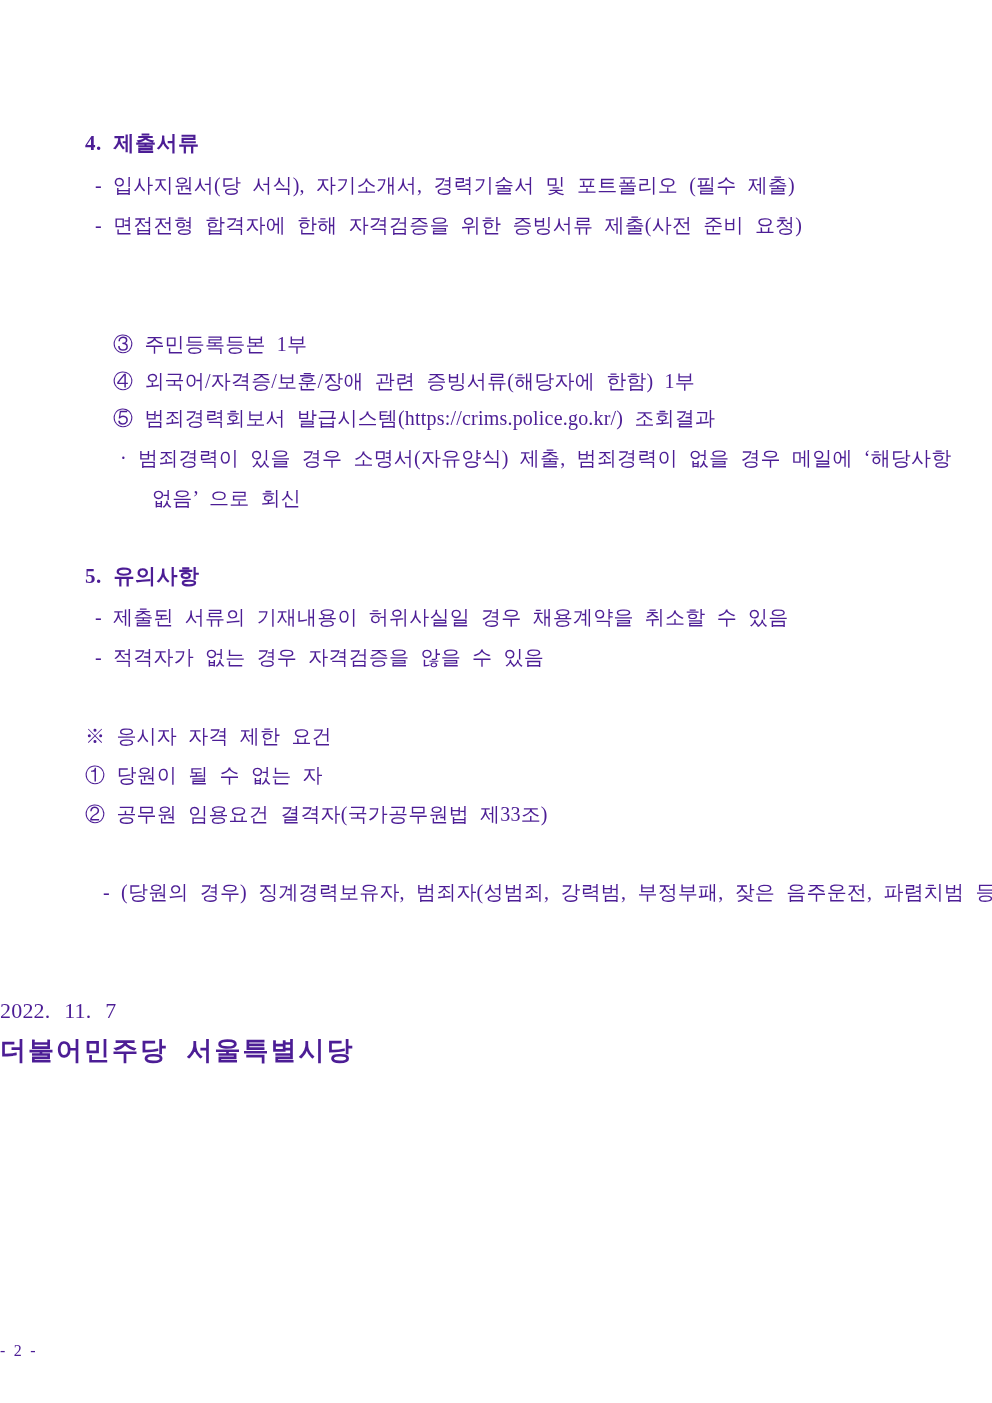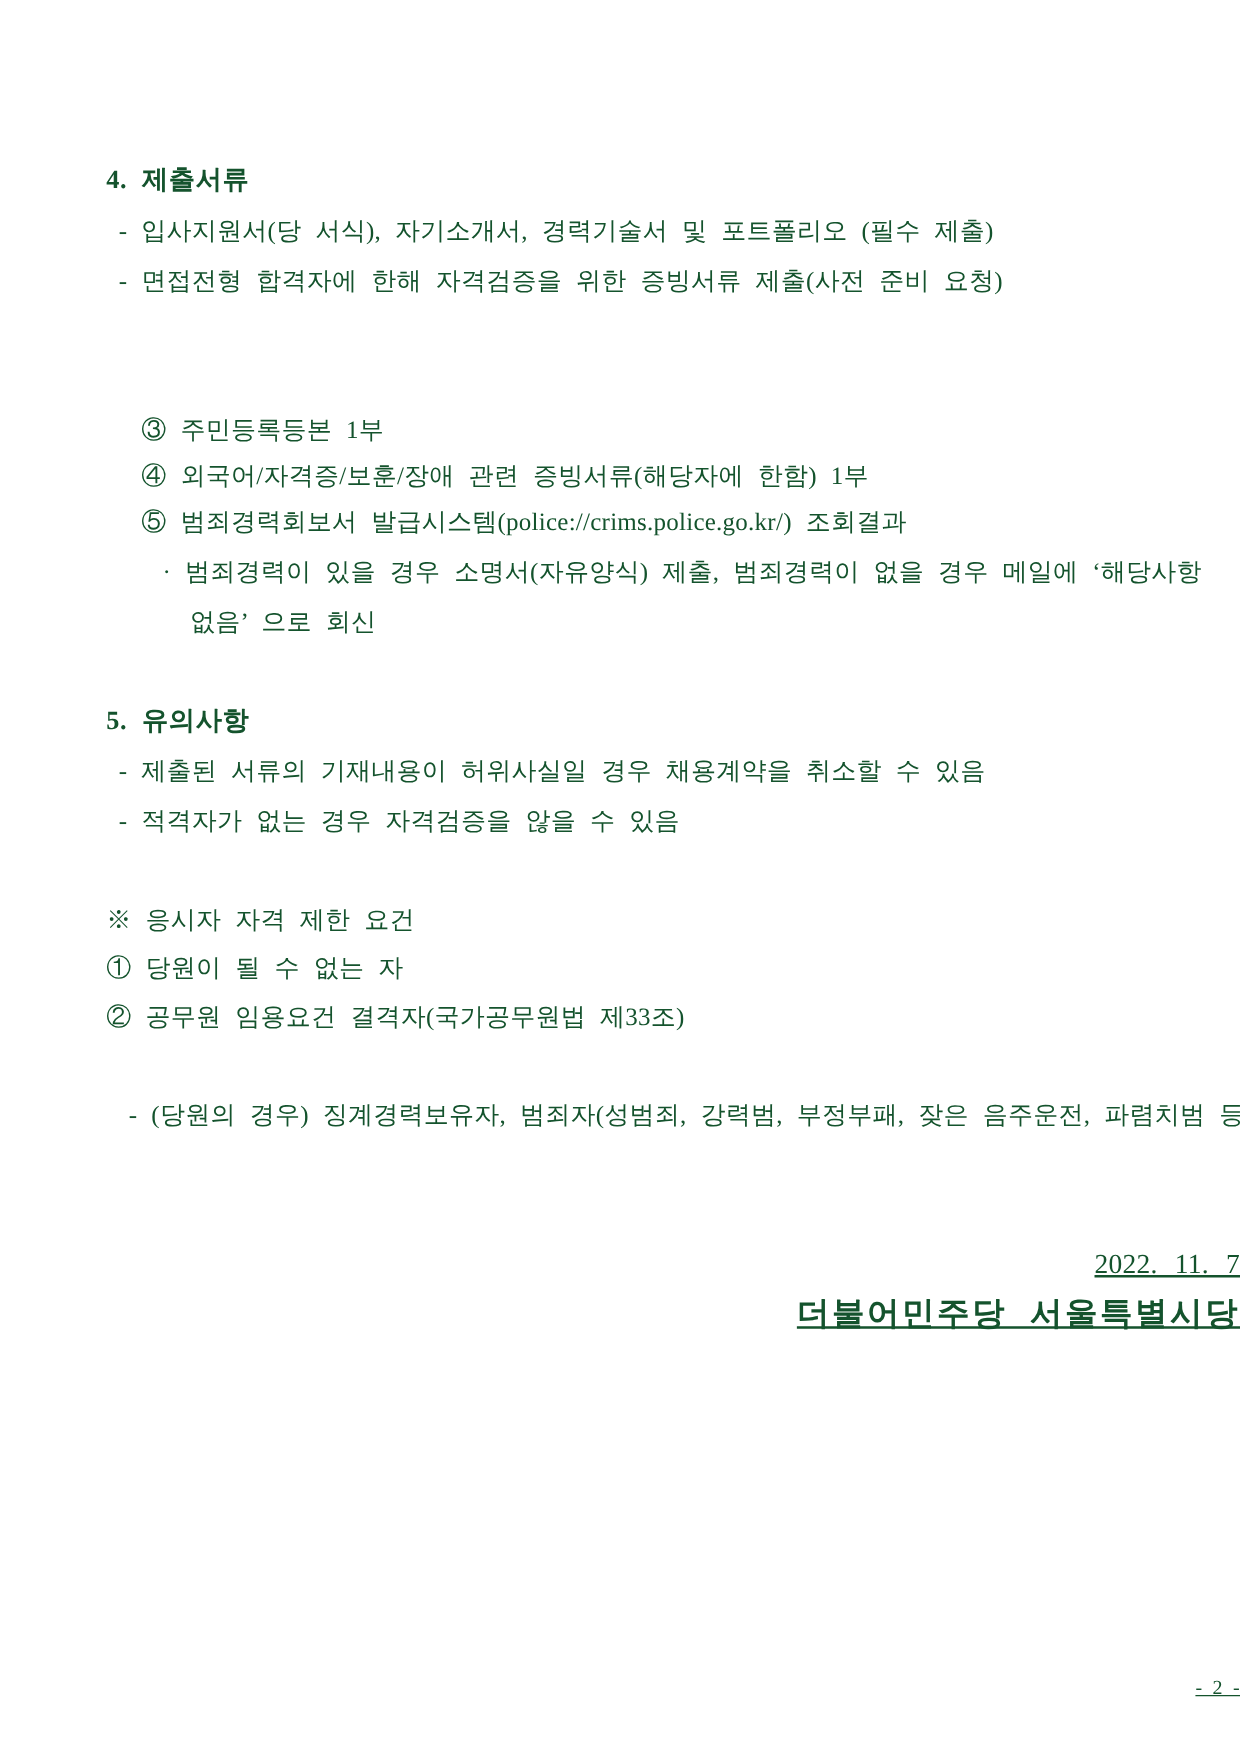--- a/index.html
+++ b/index.html
@@ -16,32 +16,31 @@
     font-family: "Liberation Serif", "DejaVu Serif", serif;
     overflow: hidden;
   }
   .line {
     position: absolute;
     white-space: nowrap;
     font-size: 20px;
     line-height: 26px;
     letter-spacing: 0.2px;
     word-spacing: 6px;
-    color: #14532d;
+    color: #4c1d95;
   }
   .heading {
     font-weight: bold;
     font-size: 21px;
     letter-spacing: 0.5px;
   }
   .center {
     left: 0;
     width: 992px;
-    text-align: right;
-    text-decoration: underline;
+    text-align: left;
   }
   .date-line {
     font-size: 22px;
     word-spacing: 8px;
   }
   .issuer-line {
     font-size: 26px;
     font-weight: bold;
     letter-spacing: 2px;
     word-spacing: 10px;
@@ -61,23 +60,23 @@
   <div class="line" style="top:172px; left:95px">- 입사지원서(당 서식), 자기소개서, 경력기술서 및 포트폴리오 (필수 제출)</div>
 
   <div class="line" style="top:212px; left:95px">- 면접전형 합격자에 한해 자격검증을 위한 증빙서류 제출(사전 준비 요청)</div>
 
 
 
   <div class="line" style="top:331px; left:113px">③ 주민등록등본 1부</div>
 
   <div class="line" style="top:368px; left:113px">④ 외국어/자격증/보훈/장애 관련 증빙서류(해당자에 한함) 1부</div>
 
-  <div class="line" style="top:405px; left:113px">⑤ 범죄경력회보서 발급시스템(police://crims.police.go.kr/) 조회결과</div>
+  <div class="line" style="top:405px; left:113px">⑤ 범죄경력회보서 발급시스템(https://crims.police.go.kr/) 조회결과</div>
 
-  <div class="line" style="top:445px; left:130px">· 범죄경력이 있을 경우 소명서(자유양식) 제출, 범죄경력이 없을 경우 메일에 ‘해당사항</div>
+  <div class="line" style="top:445px; left:120px">· 범죄경력이 있을 경우 소명서(자유양식) 제출, 범죄경력이 없을 경우 메일에 ‘해당사항</div>
 
   <div class="line" style="top:485px; left:152px">없음’ 으로 회신</div>
 
   <div class="line heading" style="top:563px; left:85px">5. 유의사항</div>
 
   <div class="line" style="top:604px; left:95px">- 제출된 서류의 기재내용이 허위사실일 경우 채용계약을 취소할 수 있음</div>
 
   <div class="line" style="top:644px; left:95px">- 적격자가 없는 경우 자격검증을 않을 수 있음</div>
 
   <div class="line" style="top:723px; left:85px">※ 응시자 자격 제한 요건</div>

